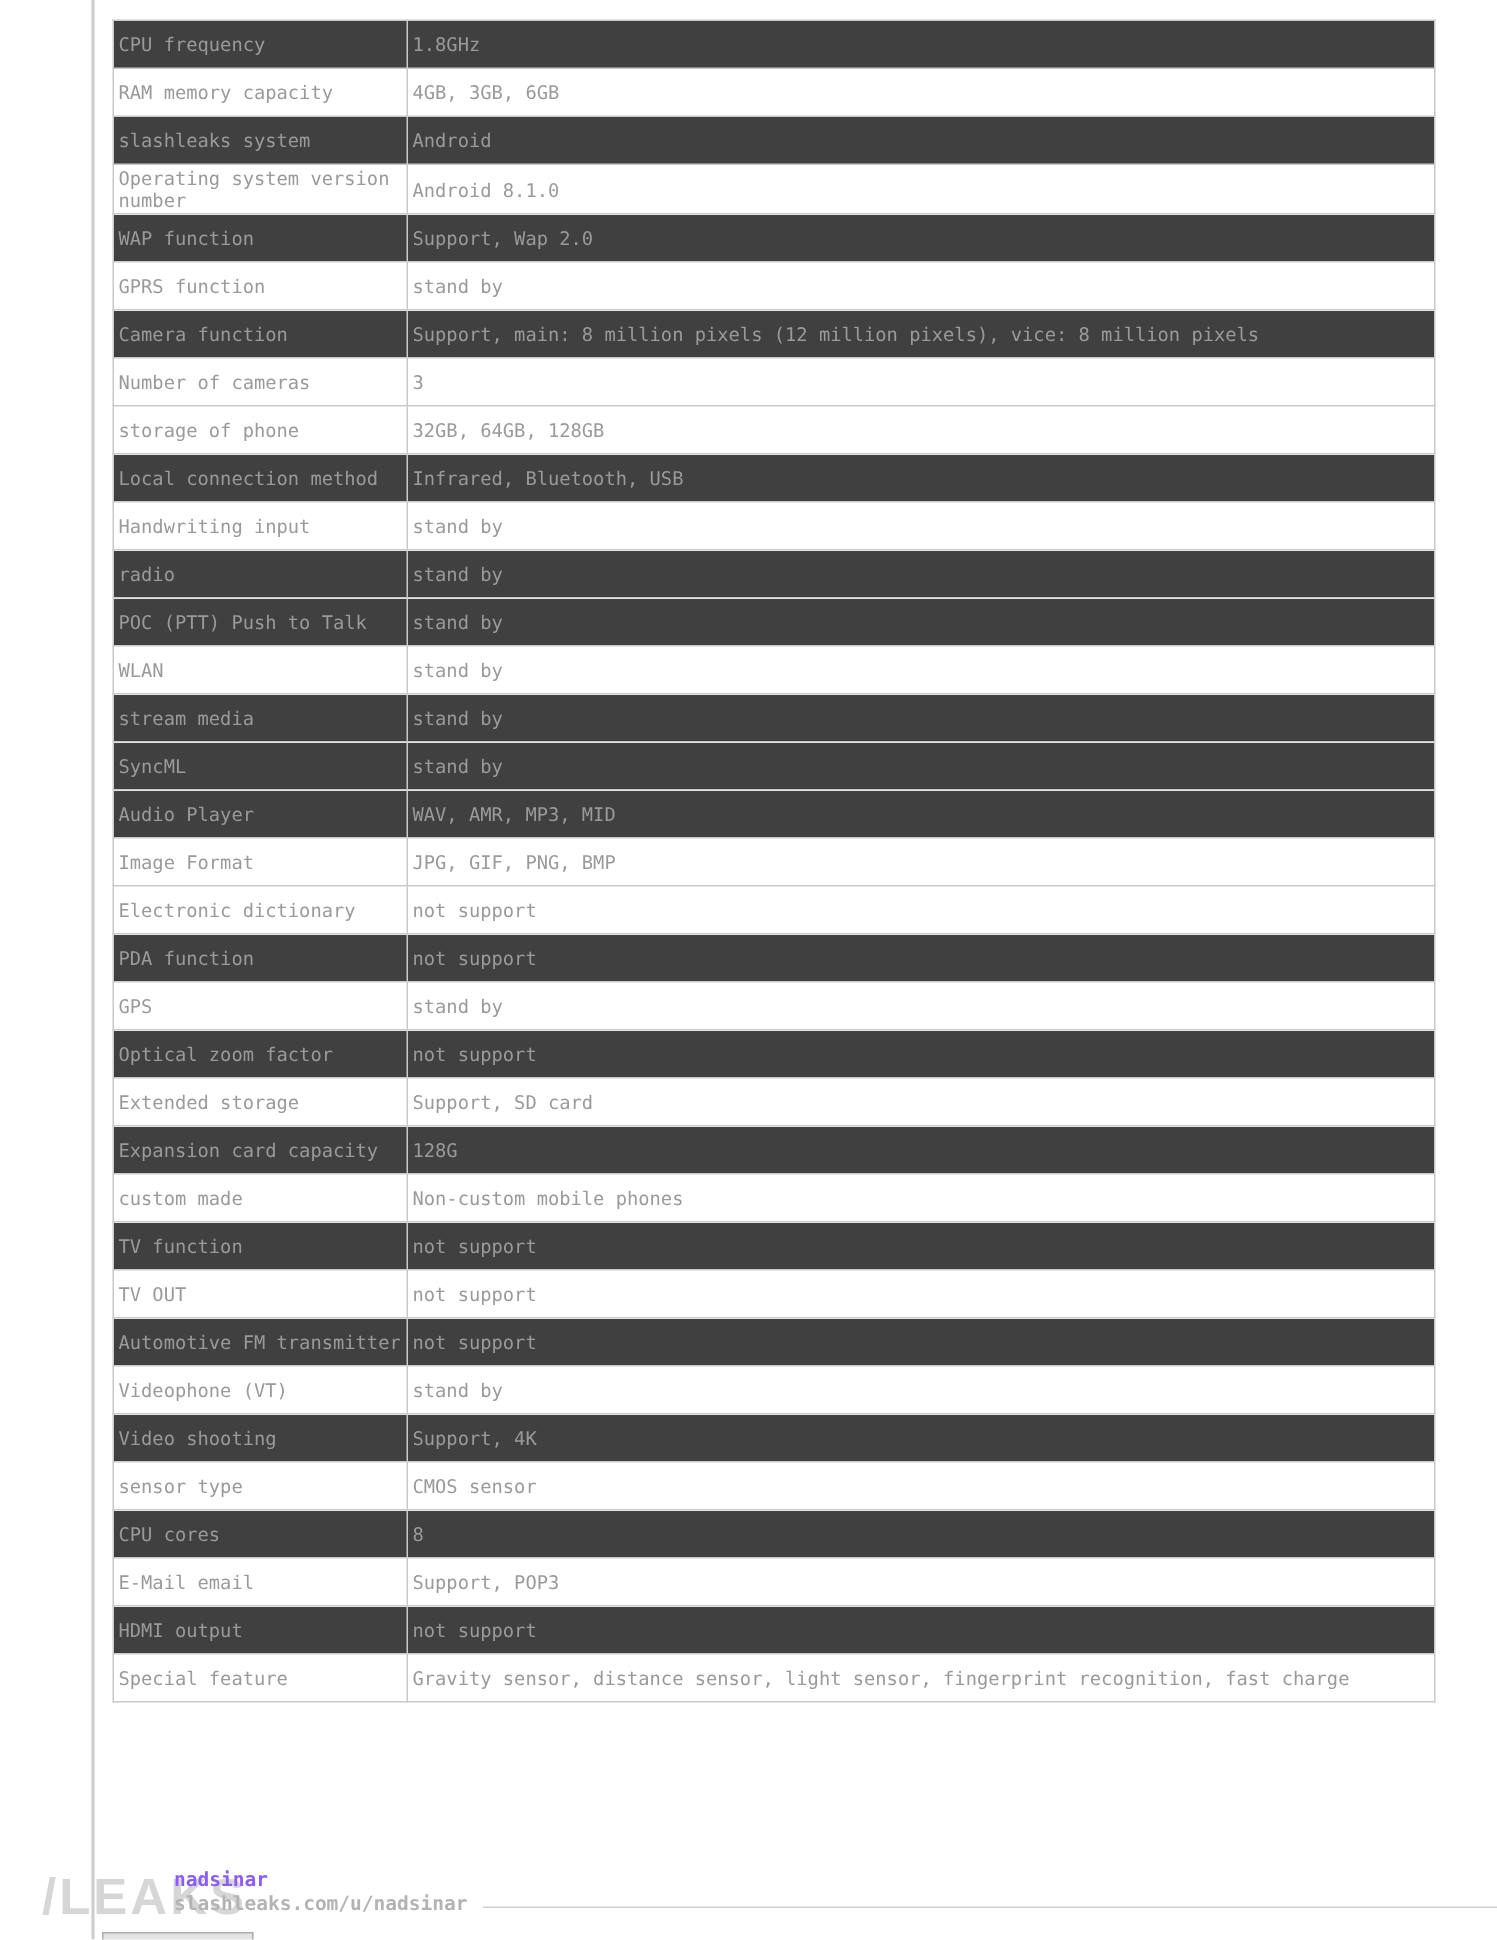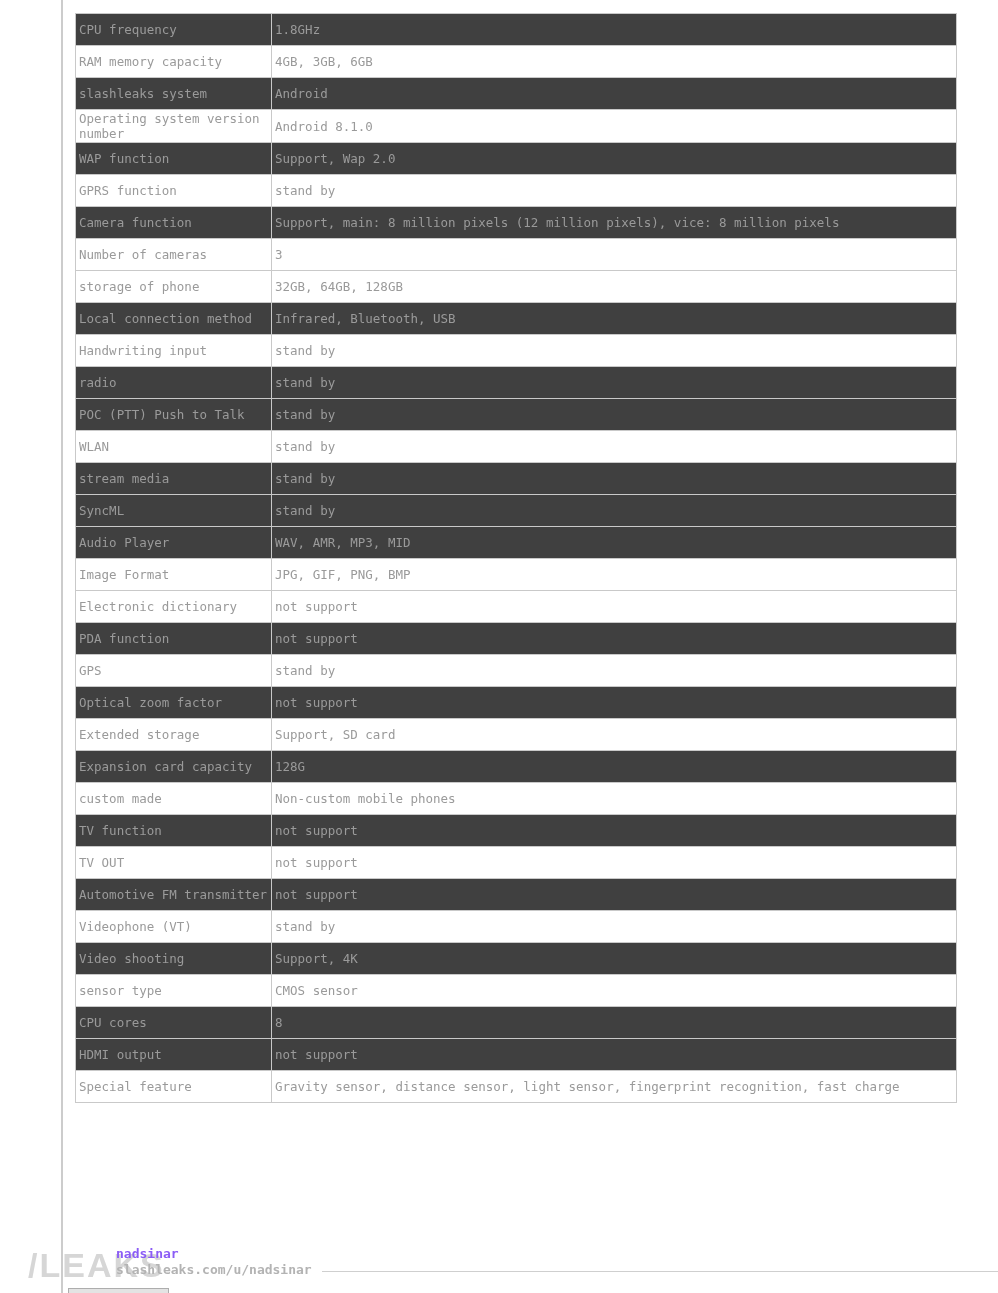--- a/index.html
+++ b/index.html
@@ -222,20 +222,24 @@
     <td>Support, 4K</td>
   </tr>
       <tr>
     <td>sensor type</td>
     <td>CMOS sensor</td>
   </tr>
       <tr class="tinted">
     <td>CPU cores</td>
     <td>8</td>
   </tr>
+      <tr>
+    <td>E-Mail email</td>
+    <td>Support, POP3</td>
+  </tr>
       <tr class="tinted">
     <td>HDMI output</td>
     <td>not support</td>
   </tr>
       <tr>
     <td>Special feature</td>
     <td>Gravity sensor, distance sensor, light sensor, fingerprint recognition, fast charge</td>
   </tr>
     </tbody>
 </table>

